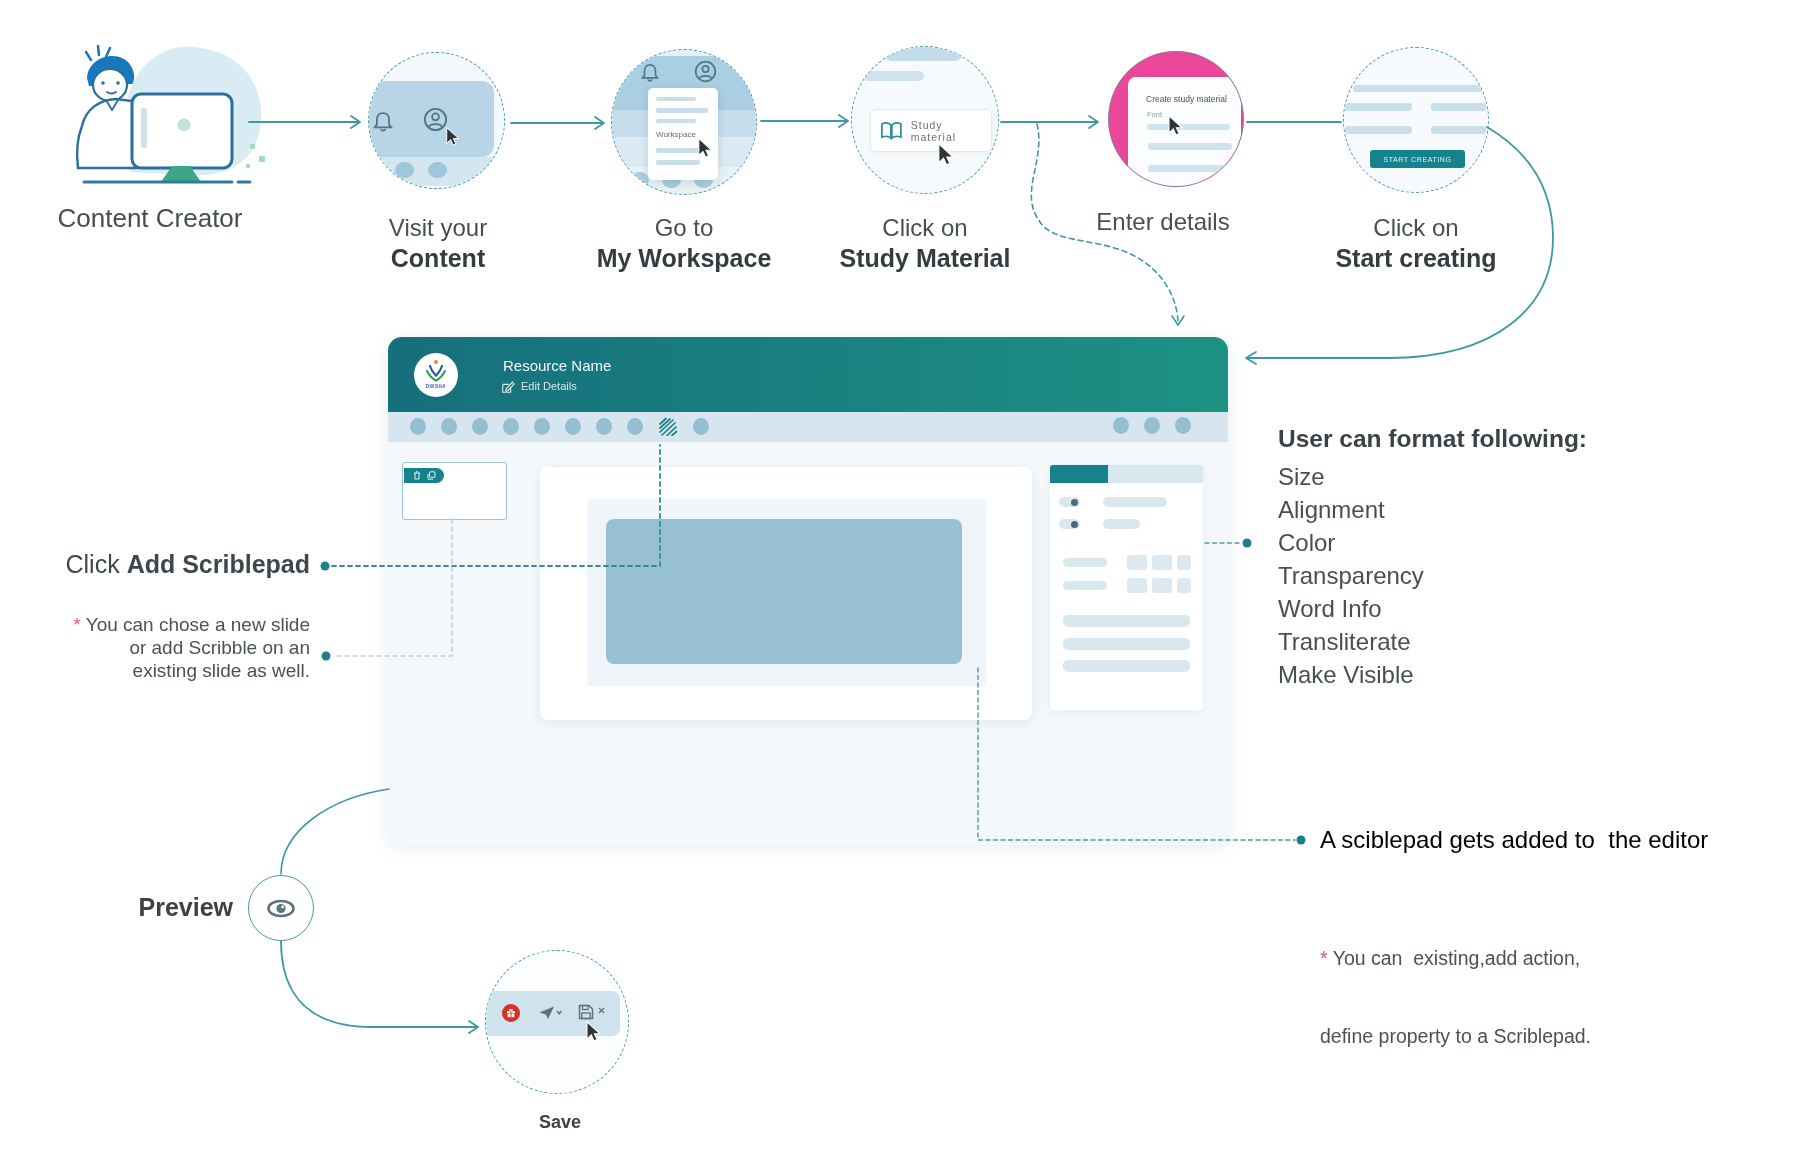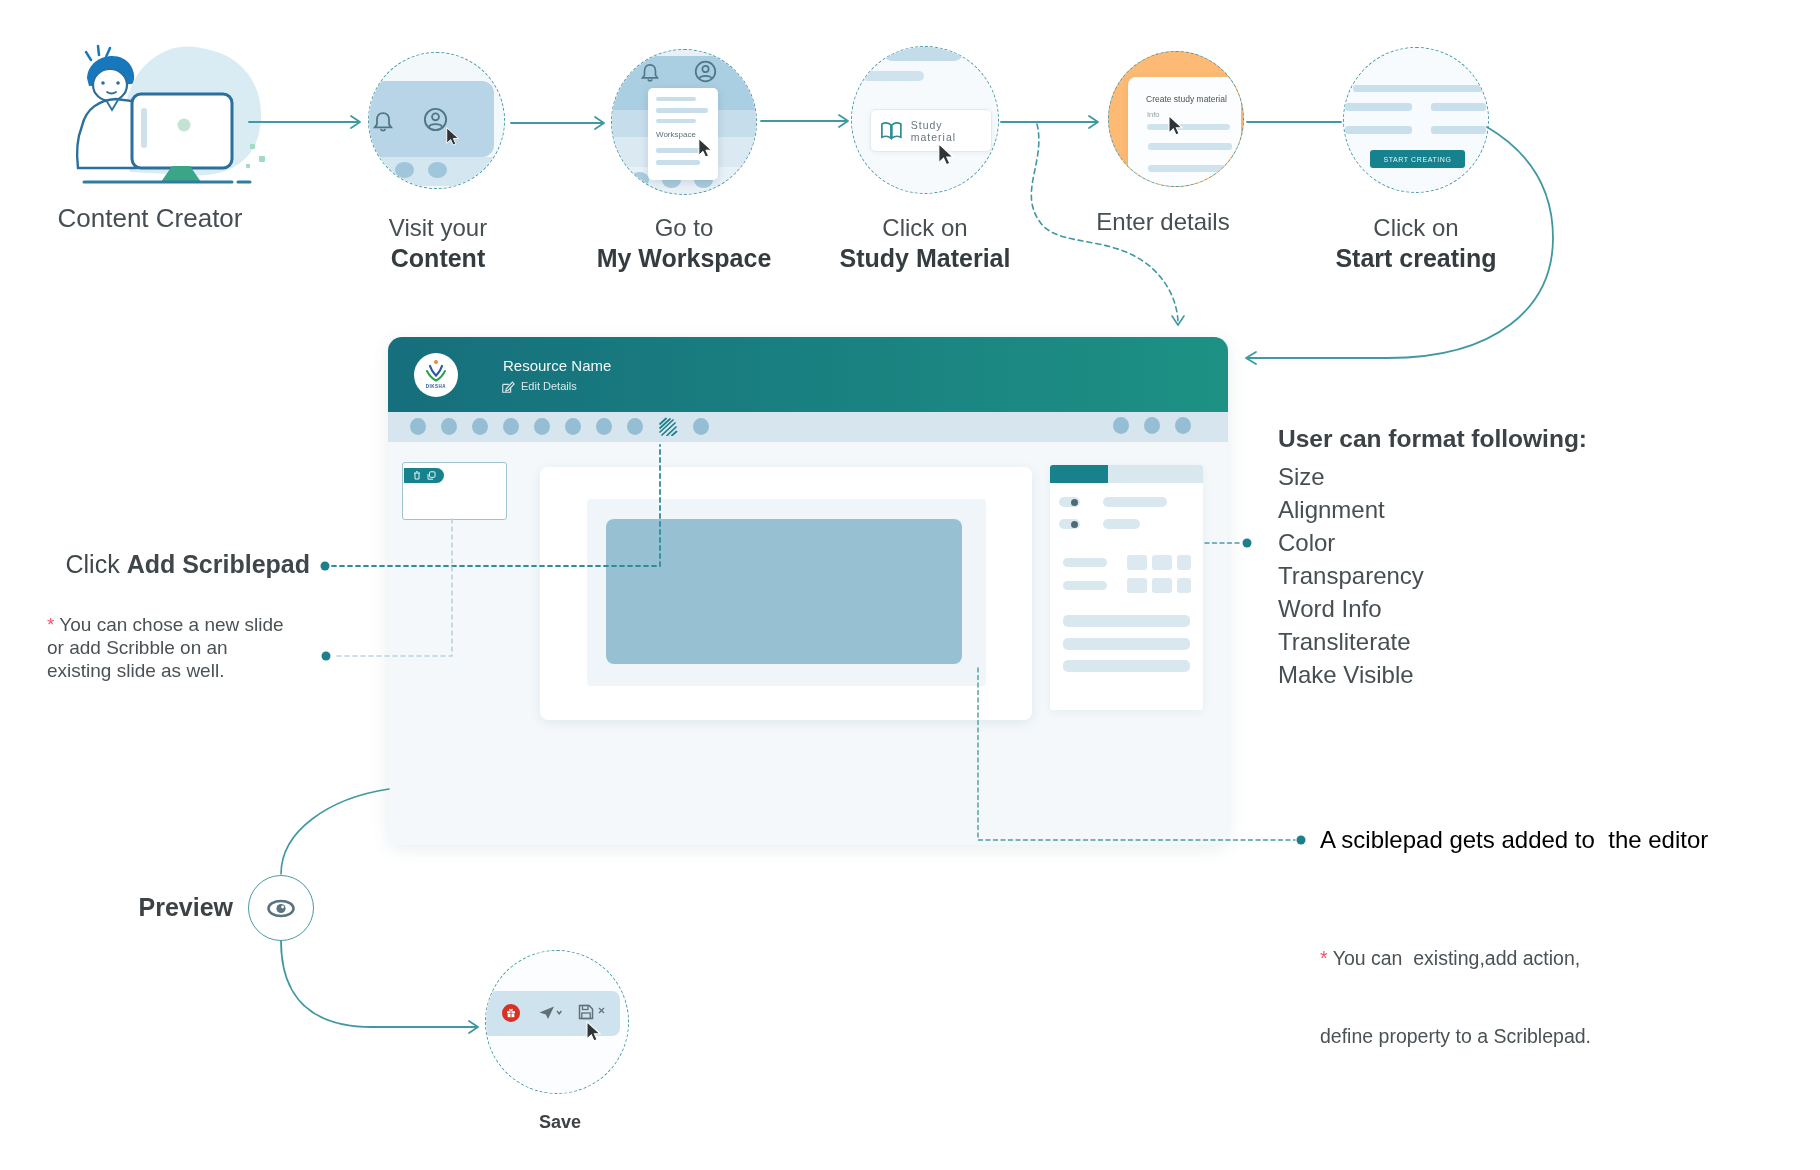--- a/index.html
+++ b/index.html
@@ -158,24 +158,24 @@
     </div>
     <svg class="abs" style="left:86px;top:96px;" width="18" height="23" viewBox="0 0 11 14">
       <path d="M0.5,0.5 L0.5,12 L3.4,9.3 L5.2,13.3 L7.2,12.4 L5.4,8.5 L9.2,8.5 Z" fill="#2f3437" stroke="#ffffff" stroke-width="0.7"></path>
     </svg>
   </div>
   <div class="step-label" style="left:835px;top:213px;width:180px;">
     <div>Click on</div>
     <b>Study Material</b>
   </div>
 
-  <div class="step-circle" style="left:1108px;top:51px;width:136px;height:136px;background:#fdba74;">
+  <div class="step-circle" style="left:1108px;top:51px;width:136px;height:136px;background:#ec4899;">
     <div class="abs" style="left:19px;top:25px;width:113px;height:110px;background:#fbfdfe;border-radius:8px;box-shadow:0 1px 6px rgba(60,100,120,.10);">
       <div class="abs" style="left:18px;top:17px;font-size:8.5px;color:#4a5357;">Create study material</div>
-      <div class="abs" style="left:19px;top:33px;font-size:7.5px;color:#93a1a7;">Info</div>
+      <div class="abs" style="left:19px;top:33px;font-size:7.5px;color:#93a1a7;">Font</div>
       <div class="small-line" style="left:19px;top:47px;width:83px;height:6px;"></div>
       <div class="small-line" style="left:20px;top:66px;width:84px;height:7px;"></div>
       <div class="small-line" style="left:20px;top:88px;width:82px;height:7px;"></div>
       <svg class="abs" style="left:40px;top:38px;" width="17" height="21" viewBox="0 0 11 14">
         <path d="M0.5,0.5 L0.5,12 L3.4,9.3 L5.2,13.3 L7.2,12.4 L5.4,8.5 L9.2,8.5 Z" fill="#2f3437" stroke="#ffffff" stroke-width="0.7"></path>
       </svg>
     </div>
   </div>
   <div class="step-label" style="left:1083px;top:207px;width:160px;">
     <div>Enter details</div>
@@ -279,21 +279,21 @@
       <div class="sq" style="left:127px;top:113px;width:14px;"></div>
       <div class="pline" style="left:13px;top:150px;width:127px;height:12px;"></div>
       <div class="pline" style="left:13px;top:173px;width:127px;height:12px;"></div>
       <div class="pline" style="left:13px;top:195px;width:127px;height:12px;"></div>
     </div>
   </div>
 
   <div class="abs" style="left:57px;top:550px;width:253px;text-align:right;font-size:25px;color:#3f474a;">
     <span>Click </span><b>Add Scriblepad</b>
   </div>
-  <div class="abs" style="left:47px;top:613px;width:263px;text-align:left;font-size:19px;line-height:23px;color:#4a5256;">
+  <div class="abs" style="left:47px;top:613px;width:263px;text-align:right;font-size:19px;line-height:23px;color:#4a5256;">
     <div><span class="note-star">*</span> <span>You can chose a new slide</span></div>
     <div>or add Scribble on an</div>
     <div>existing slide as well.</div>
   </div>
 
   <div class="abs" style="left:1278px;top:425px;width:330px;">
     <div style="font-size:24.5px;font-weight:bold;color:#3c4245;margin-bottom:7px;">User can format following:</div>
     <div class="fmt-item">Size</div>
     <div class="fmt-item">Alignment</div>
     <div class="fmt-item">Color</div>

